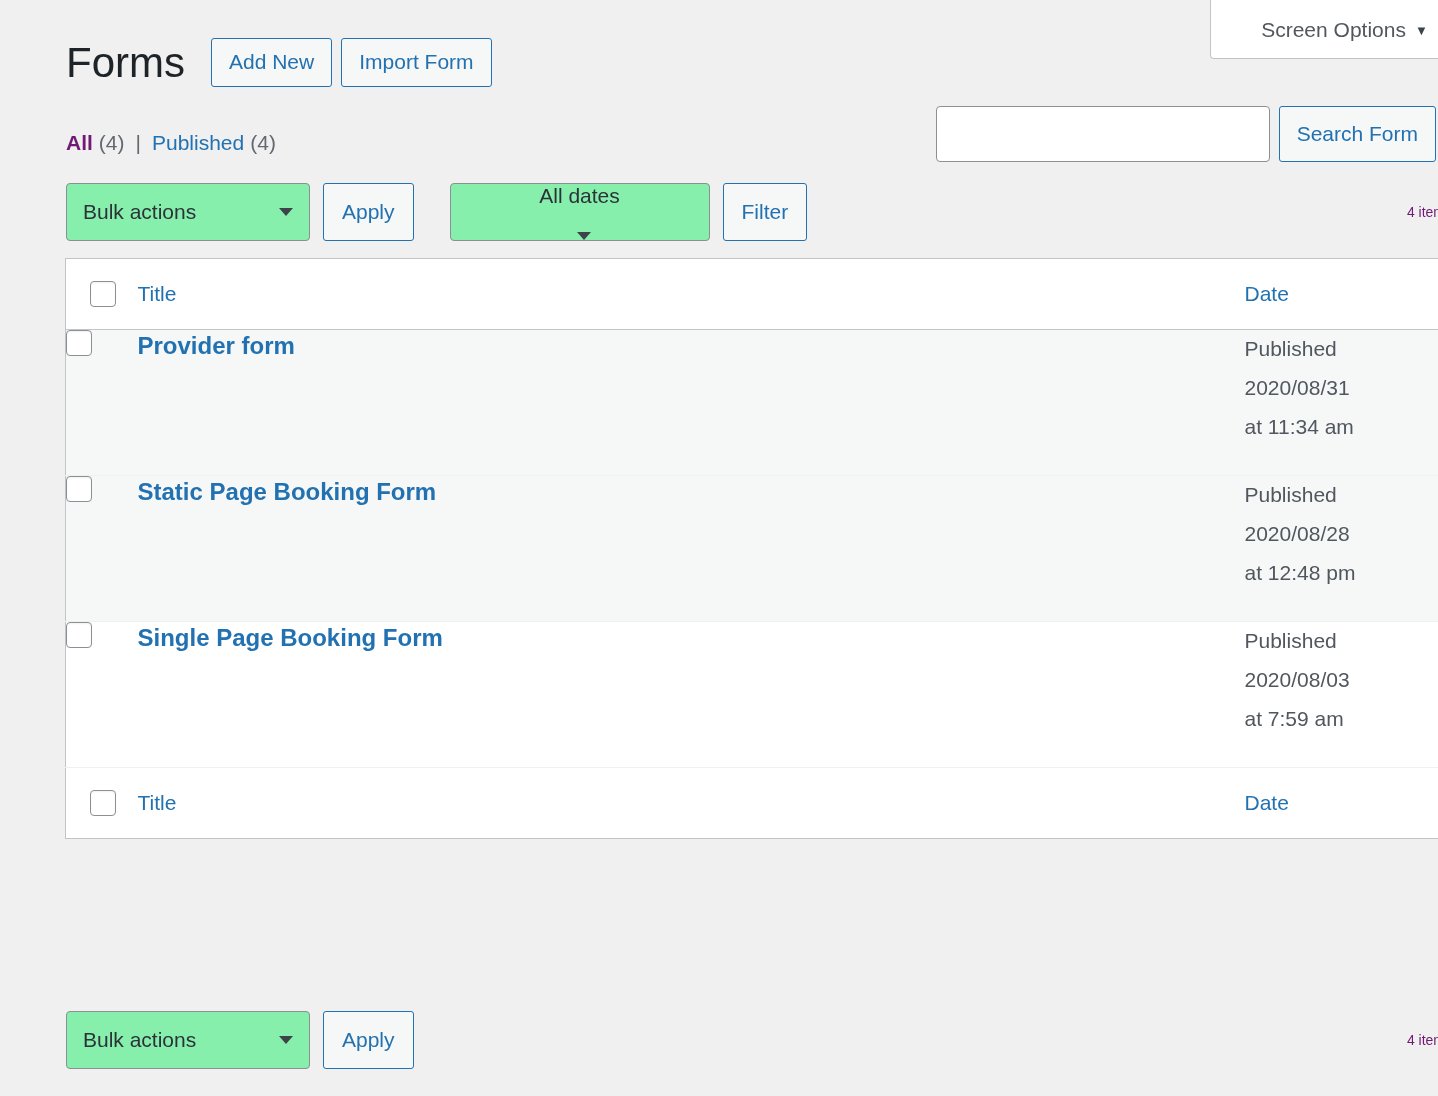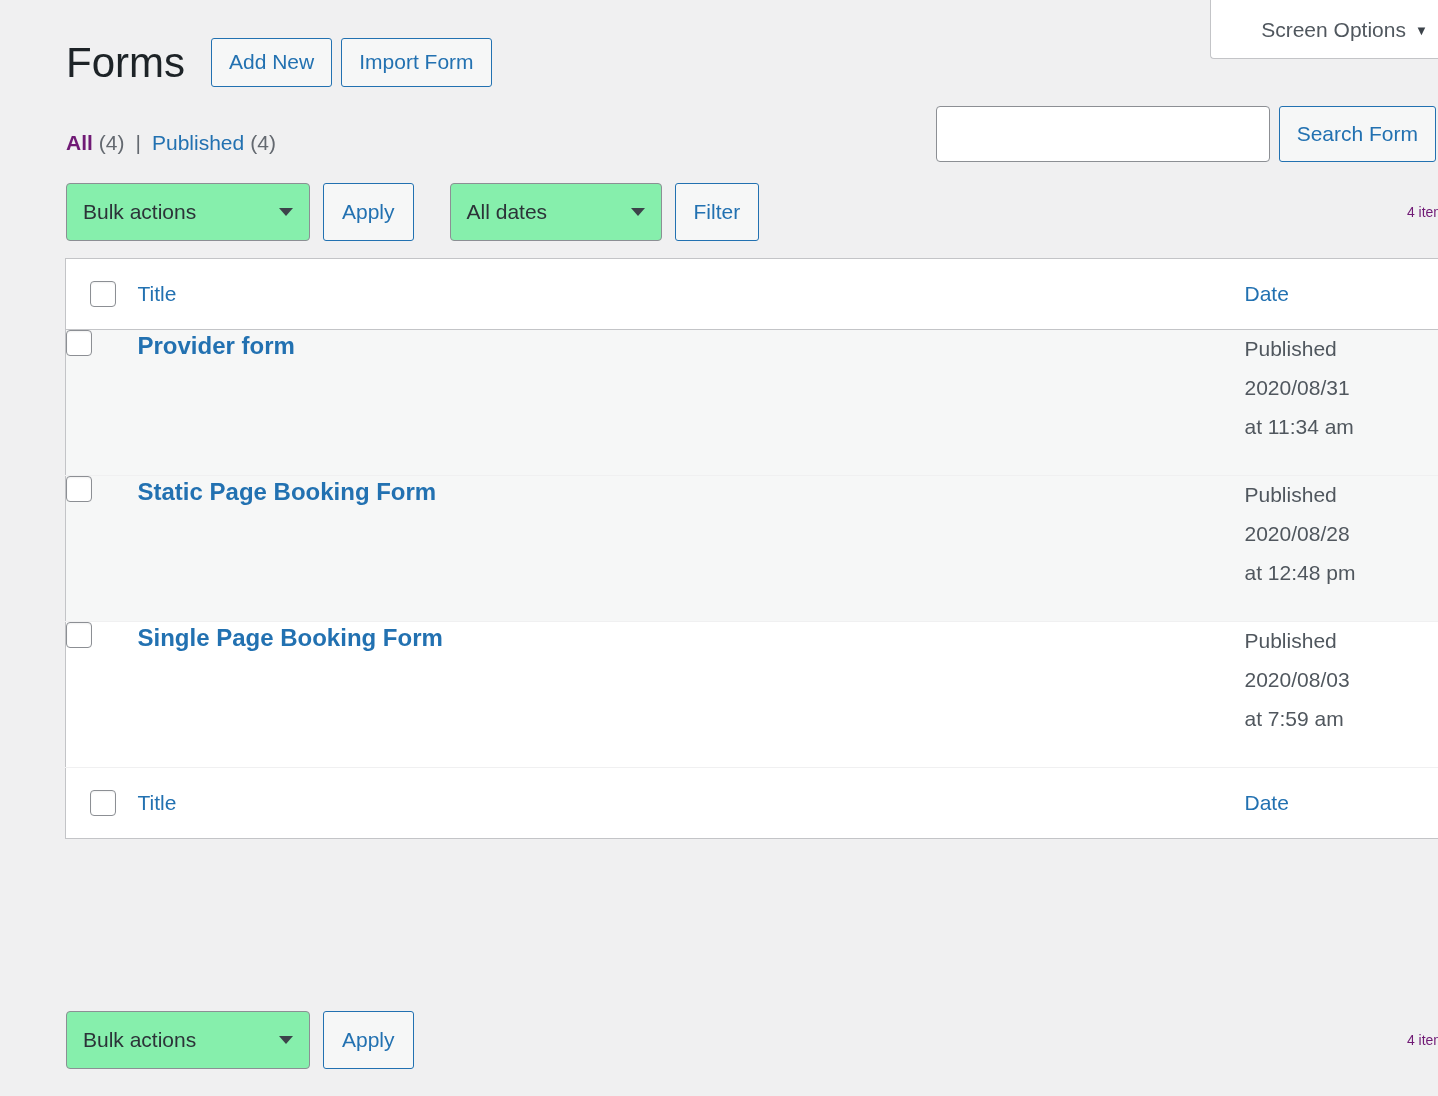--- a/index.html
+++ b/index.html
@@ -199,21 +199,21 @@
     border-radius: 3px;
     background: #f6f7f7;
     color: #2271b1;
     font-size: 21px;
     font-family: "Liberation Sans", sans-serif;
     cursor: pointer;
     box-sizing: border-box;
     white-space: nowrap;
   }
   .filter-group { margin-left: 36px; display: flex; align-items: stretch; }
-  .filter-group .wp-select { width: 212px; }
+  .filter-group .wp-select { width: 260px; flex-direction: column; }
 
   .displaying-num {
     position: absolute;
     right: 0;
     top: 0;
     height: 58px;
     display: flex;
     align-items: center;
     font-size: 14px;
     color: #701a75;

